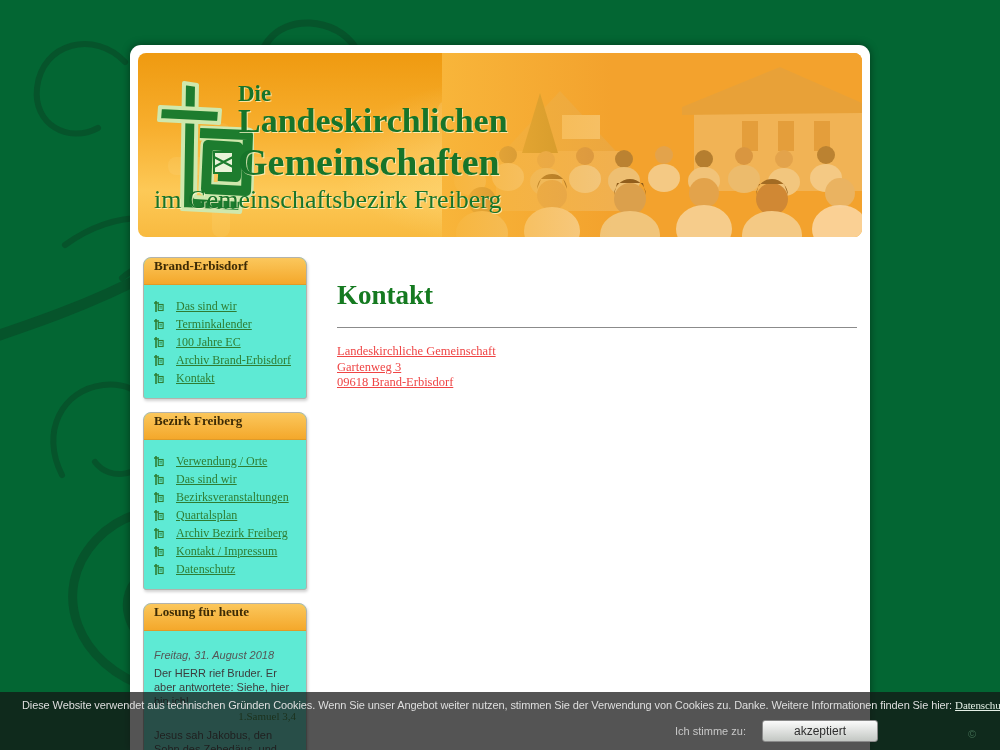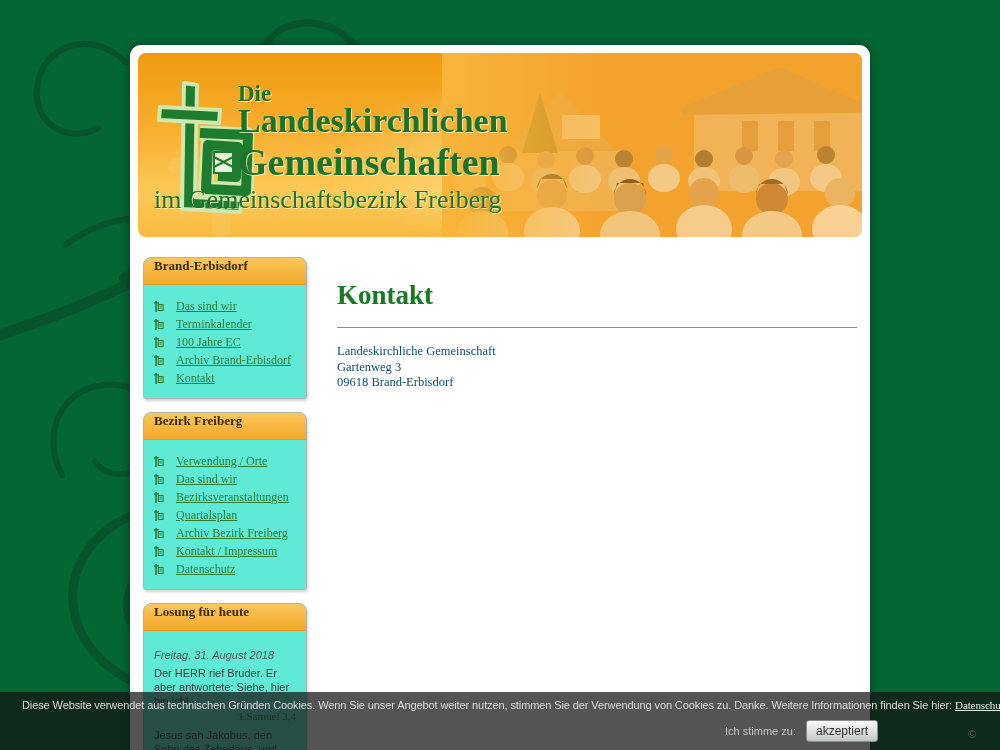--- a/index.html
+++ b/index.html
@@ -49,37 +49,37 @@
   .sbox-c{padding:12px 8px 11px 9px;}
   .mitem{display:flex;align-items:center;gap:12px;height:18px;text-align:right;}
   .mitem a{color:#2f7d32;font:12px "Liberation Serif",serif;text-decoration:underline;cursor:pointer;}
   .ldate{font:italic 11px "Liberation Sans",sans-serif;color:#555;margin:6px 0 6px 1px;}
   .ltext{font:11px/1.27 "Liberation Sans",sans-serif;color:#3c3c3c;margin-left:1px;}
   .lref{font:11px "Liberation Serif",serif;color:#2e7d32;text-align:right;margin:1px 2px 7px 0;}
   
   .main{margin-left:179px;padding:0 0 0 15px;}
   .main h1{font:bold 27px "Liberation Serif",serif;color:#157a20;margin:43px 0 16px 0;}
   .main hr{border:0;border-top:1px solid #8b8b8b;margin:0 0 16px 0;}
-  .addr{font:12.5px/1.25 "Liberation Serif",serif;color:#0c4a6e;}
+  .addr{font:12.5px/1.25 "Liberation Serif",serif;color:#ef4444;text-decoration:underline;}
   
   .cookie-bar{
     position:absolute;left:0;top:692px;width:1000px;height:58px;
     background:rgba(20,20,20,0.73);z-index:20;
   }
   .cb-msg{
     position:absolute;left:22px;top:7px;white-space:nowrap;
     font:11px "Liberation Sans",sans-serif;color:#dedede;letter-spacing:-0.1px;
   }
   .cb-msg a{color:#e4f0e6;font-family:"Liberation Serif",serif;text-decoration:underline;cursor:pointer;}
-  .cb-consent{position:absolute;right:122px;top:28px;display:flex;align-items:center;gap:10px;}
+  .cb-consent{position:absolute;right:122px;top:28px;display:flex;align-items:center;gap:16px;}
   .cb-consent .lbl{font:11px "Liberation Sans",sans-serif;color:#c8c8c8;}
   .cb-btn{
     font:12px "Liberation Sans",sans-serif;color:#2e2e2e;
     background:linear-gradient(180deg,#fbfbfb,#c3c7c3);
-    border:1px solid #8a8a8a;border-radius:3px;padding:3px 9px;cursor:pointer;
+    border:1px solid #8a8a8a;border-radius:3px;padding:3px 31px;cursor:pointer;
   }
   .cb-copy{position:absolute;right:24px;top:36px;font:11px "Liberation Sans",sans-serif;color:#3f6b50;}
 </style>
 </head>
 <body>
 
 <svg class="ornament" width="440" height="750" viewBox="0 0 440 750">
   <g fill="none" stroke="#07512a" stroke-linecap="round" opacity="0.85">
     <path d="M-30,345 C90,305 210,265 340,125" stroke-width="11"></path>
     <path d="M340,125 C372,92 370,48 336,30 C302,13 262,28 260,64 C258,95 290,112 316,100" stroke-width="7"></path>

